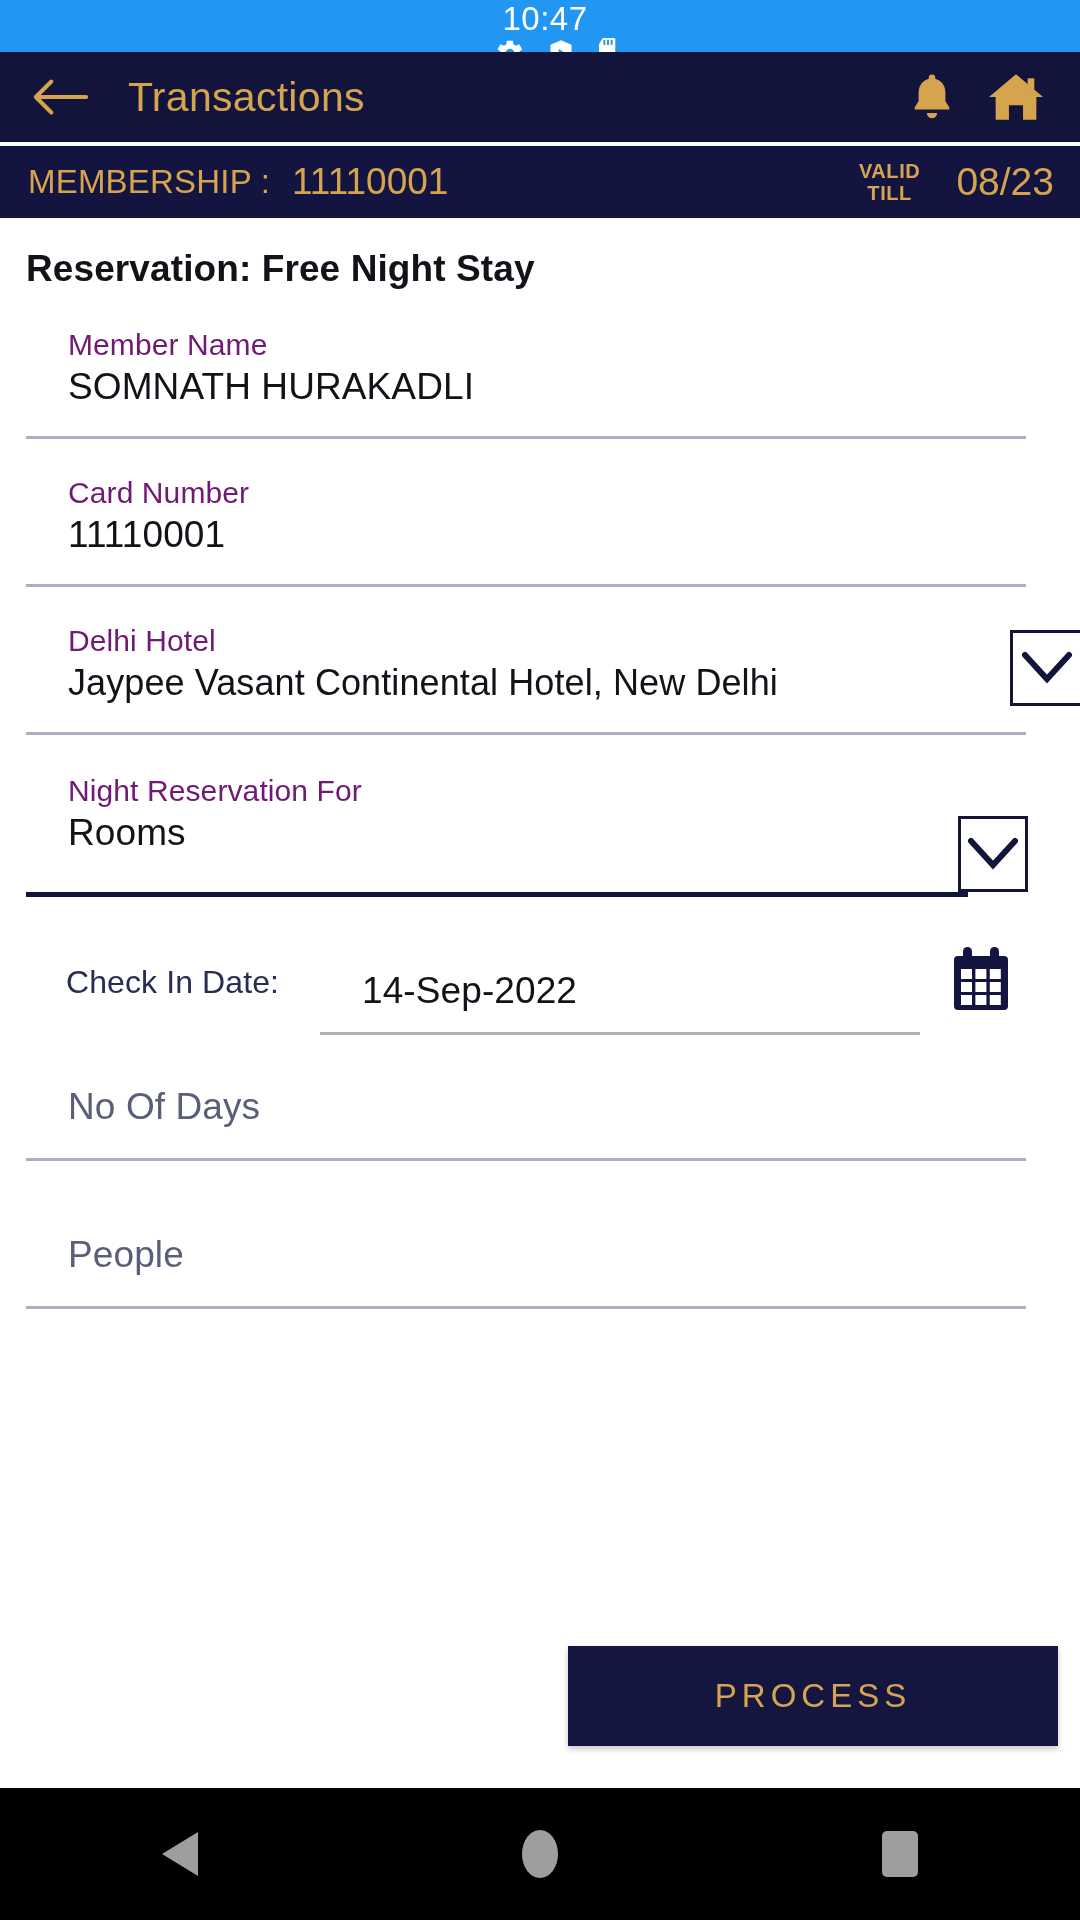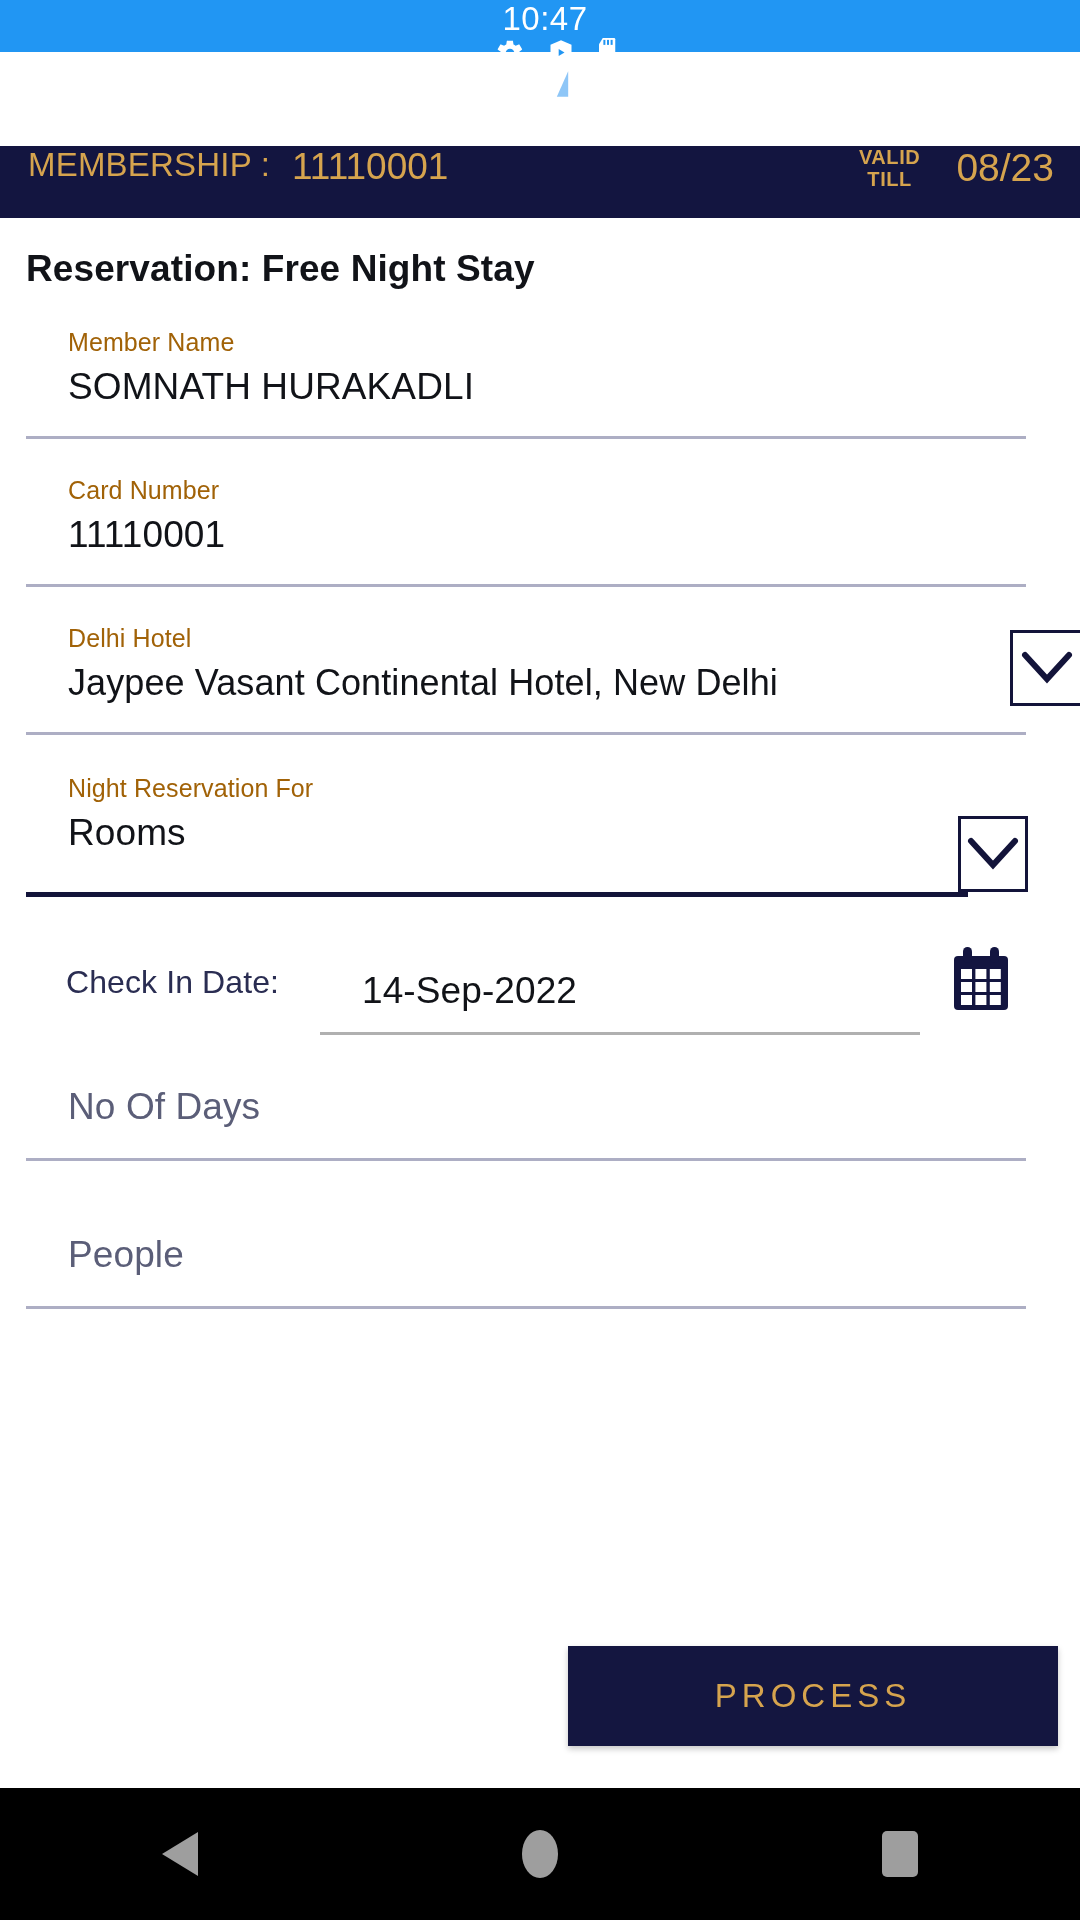--- a/index.html
+++ b/index.html
@@ -35,21 +35,21 @@
     white-space:nowrap; letter-spacing:0.3px;
   }
   .appbar-spacer { flex:1; }
   .appbar-action { width:84px; height:84px; display:flex; align-items:center; justify-content:center; }
 
   .appbar-sep { position:absolute; top:142px; left:0; width:1080px; height:4px; background:#ffffff; }
 
   
   .membership {
     position:absolute; top:146px; left:0; width:1080px; height:72px;
-    background:#131540; display:flex; padding:0 26px 0 28px;
+    background:#131540; display:flex; align-items:center; padding:0 26px 0 28px;
     color:#d6a44e;
   }
   .mem-label { font-size:33px; letter-spacing:0.2px; white-space:nowrap; }
   .mem-number { font-size:37px; margin-left:22px; white-space:nowrap; }
   .mem-spacer { flex:1; }
   .valid-block {
     font-size:20px; font-weight:bold; line-height:1.12; text-align:center;
     letter-spacing:0.6px; margin-right:36px;
   }
   .valid-date { font-size:39px; white-space:nowrap; }
@@ -59,21 +59,21 @@
 
   .page-title {
     position:absolute; top:30px; left:26px;
     font-size:37px; font-weight:bold; color:#111318; letter-spacing:0.1px;
   }
 
   
   .field { position:absolute; left:0; width:1080px; }
   .field-label {
     position:absolute; left:68px; top:0;
-    font-size:25px; color:#a16207; letter-spacing:0.1px;
+    font-size:30px; color:#701a75; letter-spacing:0.1px;
   }
   .field-value {
     position:absolute; left:68px; top:38px;
     font-size:37px; color:#111318; letter-spacing:0.1px; white-space:nowrap;
   }
   .field-rule {
     position:absolute; left:26px; top:108px; width:1000px; height:3px; background:#adaec4;
   }
   .field-rule.focused { height:5px; background:#13143a; width:942px; top:108px; }
 
@@ -167,20 +167,41 @@
       </span>
       <span class="sb-icon">
         <svg width="20" height="32" viewBox="0 0 12 22" fill="#ffffff">
           <rect x="4" y="0" width="4" height="2.2" rx="0.6"></rect>
           <rect x="0.6" y="2" width="10.8" height="20" rx="1.4"></rect>
         </svg>
       </span>
     </span>
   </div>
 
+  <div class="appbar">
+    <span class="back-btn">
+      <svg width="58" height="44" viewBox="0 0 30 22" fill="none" stroke="#d6a44e" stroke-width="2.1">
+        <path d="M28 11H2M10 3L2 11l8 8" stroke-linecap="round" stroke-linejoin="round"></path>
+      </svg>
+    </span>
+    <span class="appbar-title">Transactions</span>
+    <span class="appbar-spacer"></span>
+    <span class="appbar-action">
+      <svg width="46" height="52" viewBox="0 0 24 26" fill="#d6a44e">
+        <path d="M12 1.2a1.7 1.7 0 011.7 1.7v.6A6.9 6.9 0 0119 10.2v5l2 3.2v1.1H3v-1.1l2-3.2v-5a6.9 6.9 0 015.3-6.7v-.6A1.7 1.7 0 0112 1.2z"></path>
+        <path d="M9.3 21.4h5.4a2.7 2.7 0 01-5.4 0z"></path>
+      </svg>
+    </span>
+    <span class="appbar-action">
+      <svg width="54" height="50" viewBox="0 0 26 24" fill="#d6a44e">
+        <path d="M13 1L0 12h3.2v11h6.4v-7h6.8v7h6.4V12H26z"></path>
+        <rect x="18.6" y="3" width="3.2" height="6"></rect>
+      </svg>
+    </span>
+  </div>
   <div class="appbar-sep"></div>
 
   <div class="membership">
     <span class="mem-label">MEMBERSHIP :</span>
     <span class="mem-number">11110001</span>
     <span class="mem-spacer"></span>
     <span class="valid-block">
       <span>VALID</span><br>
       <span>TILL</span>
     </span>

